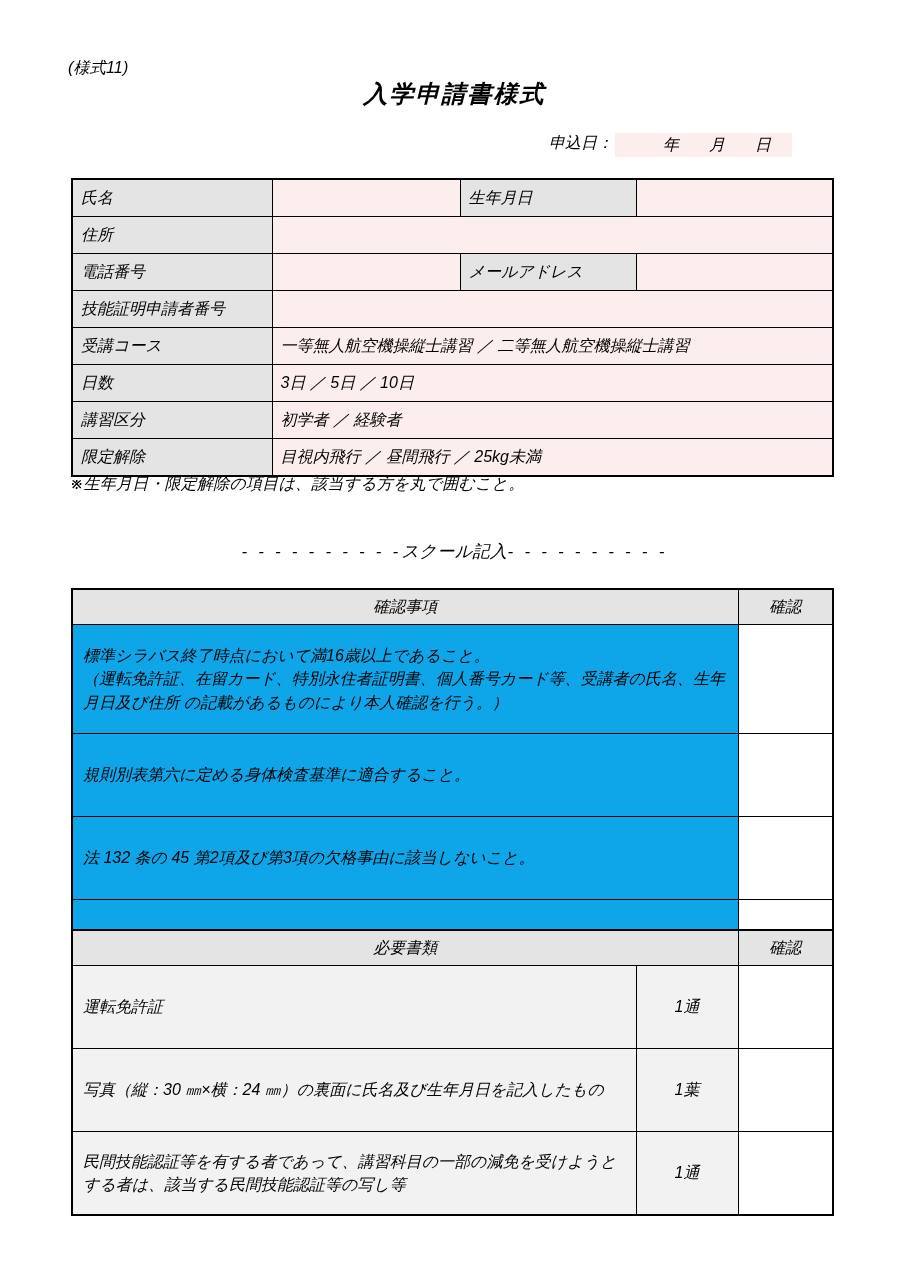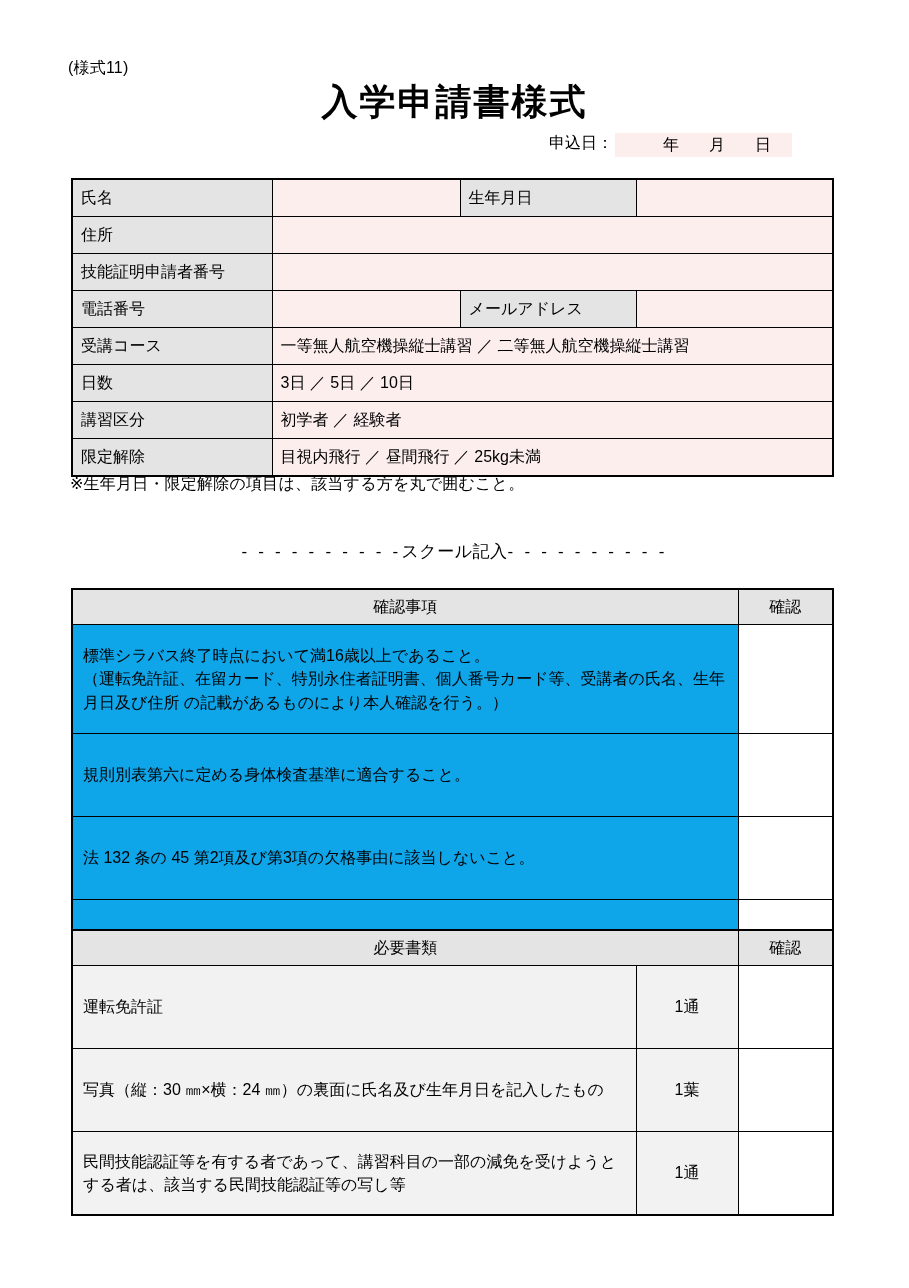--- a/index.html
+++ b/index.html
@@ -15,37 +15,38 @@
     position: relative;
     overflow: hidden;
     -webkit-font-smoothing: antialiased;
   }
   .page {
     position: absolute;
     left: 0;
     top: 0;
     width: 869px;
     height: 1288px;
+    font-style: italic;
   }
 
   
   .form-code {
     position: absolute;
     left: 68px;
     top: 58px;
     font-size: 16px;
     letter-spacing: .2px;
   }
   .doc-title {
     position: absolute;
     left: 0;
     top: 78px;
     width: 909px;
     text-align: center;
-    font-size: 36px;
+    font-size: 24px;
     font-weight: bold;
     letter-spacing: 2px;
   }
   .date-line {
     position: absolute;
     right: 77px;
     top: 133px;
     display: flex;
     align-items: flex-start;
     font-size: 16px;
@@ -205,28 +206,28 @@
         <td class="lbl">氏名</td>
         <td class="val"></td>
         <td class="lbl">生年月日</td>
         <td class="val"></td>
       </tr>
       <tr>
         <td class="lbl">住所</td>
         <td class="val" colspan="3"></td>
       </tr>
       <tr>
-        <td class="lbl">技能証明申請者番号</td>
-        <td class="val" colspan="3"></td>
-      </tr>
-      <tr>
         <td class="lbl">電話番号</td>
         <td class="val"></td>
         <td class="lbl">メールアドレス</td>
         <td class="val"></td>
+      </tr>
+      <tr>
+        <td class="lbl">技能証明申請者番号</td>
+        <td class="val" colspan="3"></td>
       </tr>
       <tr>
         <td class="lbl">受講コース</td>
         <td class="opt" colspan="3">一等無人航空機操縦士講習 ／ 二等無人航空機操縦士講習</td>
       </tr>
       <tr>
         <td class="lbl">日数</td>
         <td class="opt" colspan="3">3日 ／ 5日 ／ 10日</td>
       </tr>
       <tr>

